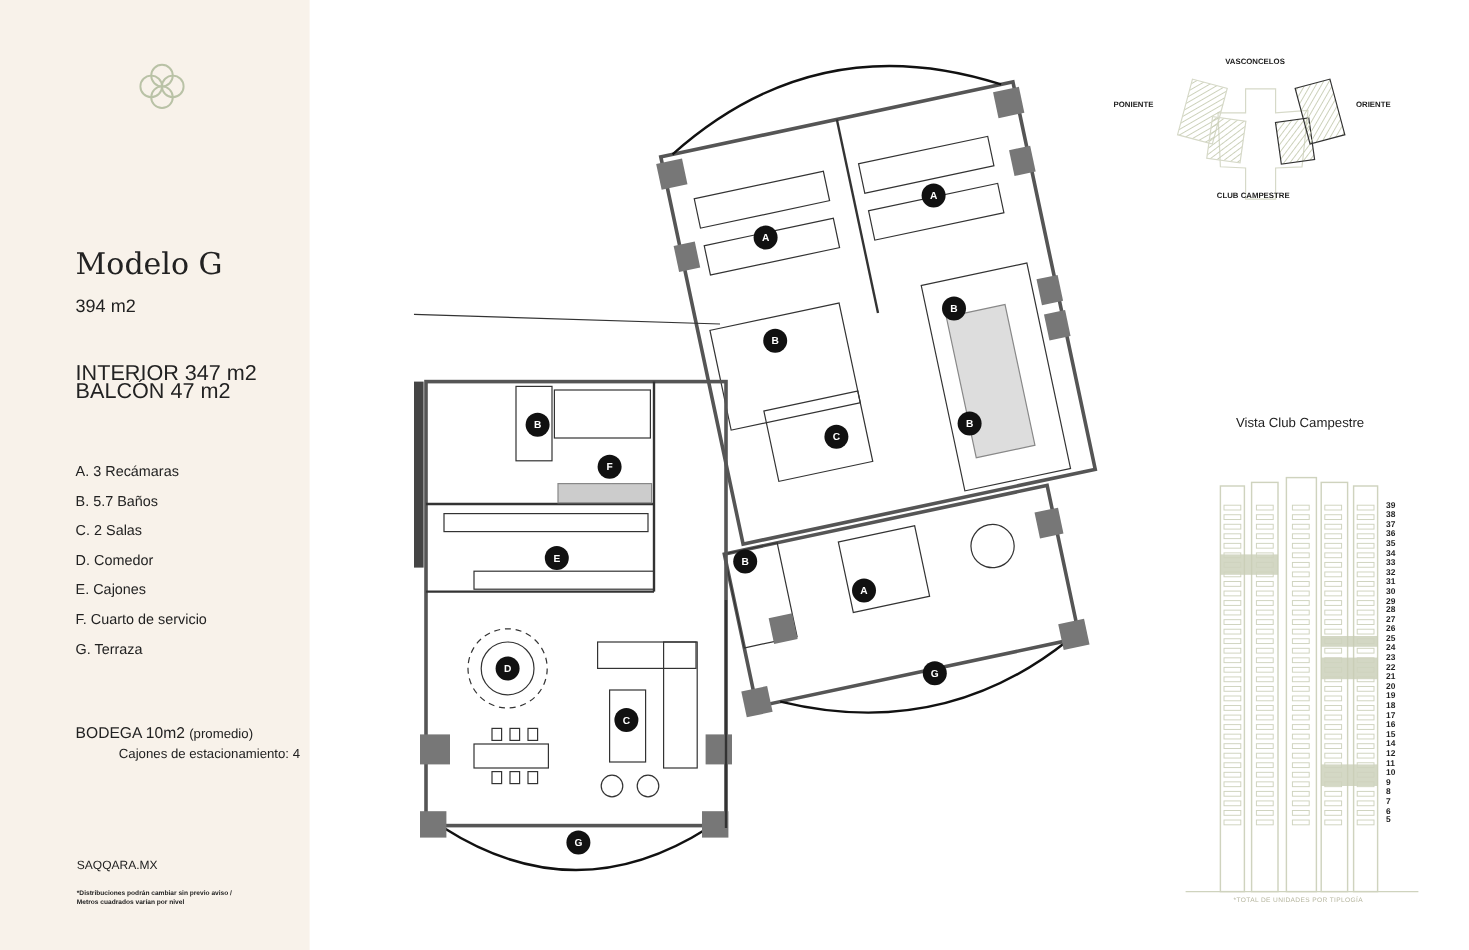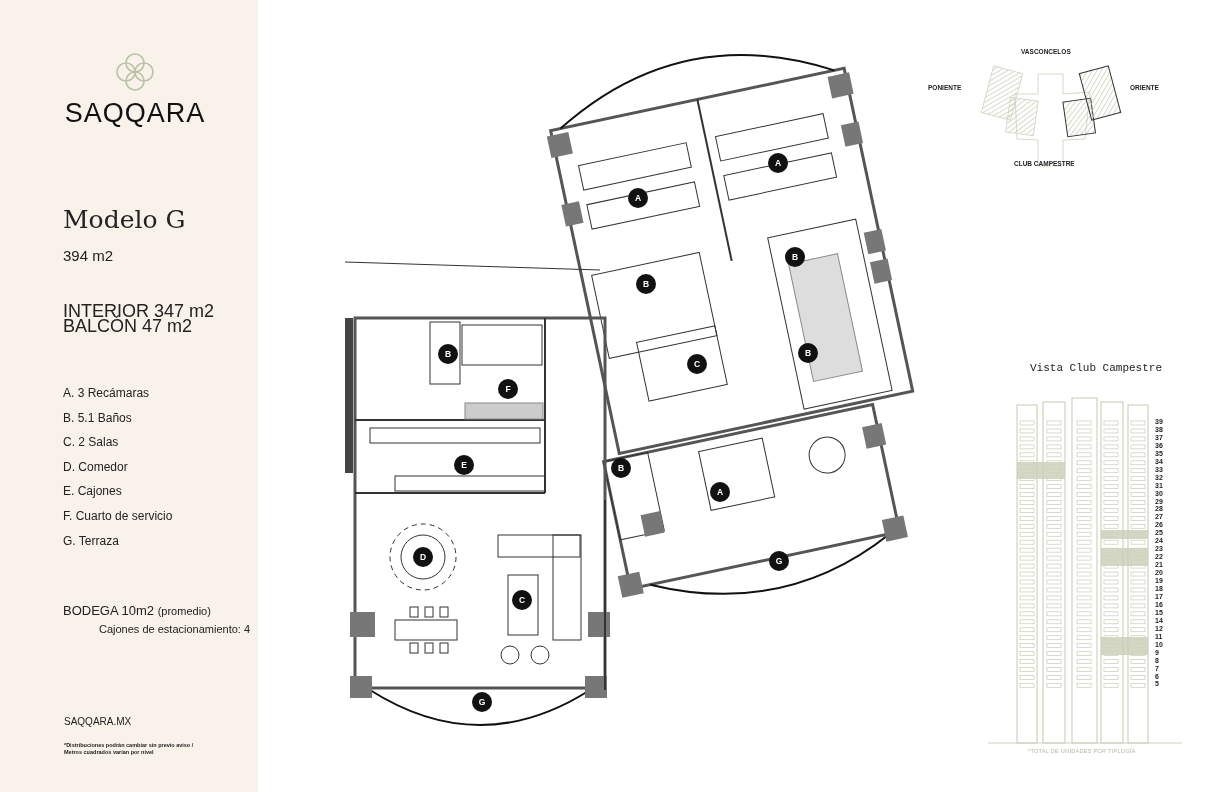--- a/index.html
+++ b/index.html
@@ -14,50 +14,49 @@
   .features div{height:24.6px;}
   .bodega{position:absolute;left:63px;top:603px;font-size:13px;color:#222;}
   .bodega small{font-size:11px;text-align:right;}
   .cajones{position:absolute;left:63px;top:623px;font-size:11px;color:#222;margin-left:36px;}
   .site{position:absolute;left:64px;top:716px;font-size:10px;color:#222;}
   .disclaimer{position:absolute;left:64px;top:742px;font-size:5.5px;line-height:7px;color:#222;font-weight:bold;}
   .plan{position:absolute;left:330px;top:50px;width:600px;height:700px;}
   .label{font-family:"Liberation Sans",sans-serif;font-size:8.5px;font-weight:bold;fill:#fff;text-anchor:middle;}
   .orient{position:absolute;left:925px;top:44px;width:240px;height:130px;}
   .orient-txt{position:absolute;font-size:6.5px;font-weight:bold;color:#222;}
-  .vista-title{position:absolute;left:1030px;top:362px;font-family:Liberation Mono, monospace;font-size:11px;color:#222;}
+  .vista-title{position:absolute;left:1030px;top:347px;font-family:Liberation Sans, sans-serif;font-size:11px;color:#222;}
   .tower{position:absolute;left:985px;top:395px;width:200px;height:350px;}
   .floor-nums{position:absolute;left:1155px;top:418px;font-size:7px;font-weight:bold;line-height:7.95px;color:#222;}
   .tower-note{position:absolute;left:1028px;top:748px;font-size:5.5px;color:#b6b69f;letter-spacing:0.3px;}
 </style>
 </head>
 <body>
 
 <div class="sidebar">
   <svg class="logo-mark" viewBox="0 0 50 44">
     <g fill="none" stroke="#b9c2a6" stroke-width="1.6">
       <circle cx="25" cy="13" r="9"></circle>
       <circle cx="34" cy="22" r="9"></circle>
       <circle cx="25" cy="31" r="9"></circle>
       <circle cx="16" cy="22" r="9"></circle>
     </g>
   </svg>
-  <div class="brand">SAQQARA</div>
 
   <div class="model-title">Modelo G</div>
   <div class="model-area">394 m2</div>
 
   <div class="areas">
     <div>INTERIOR 347 m2</div>
     <div>BALCÓN 47 m2</div>
   </div>
 
   <div class="features">
     <div><span>A.</span> <span>3 Recámaras</span></div>
-    <div><span>B.</span> <span>5.1 Baños</span></div>
+    <div><span>B.</span> <span>5.7 Baños</span></div>
     <div><span>C.</span> <span>2 Salas</span></div>
     <div><span>D.</span> <span>Comedor</span></div>
     <div><span>E.</span> <span>Cajones</span></div>
     <div><span>F.</span> <span>Cuarto de servicio</span></div>
     <div><span>G.</span> <span>Terraza</span></div>
   </div>
 
   <div class="bodega">
     <span>BODEGA 10m2</span> <small>(promedio)</small>
   </div>

